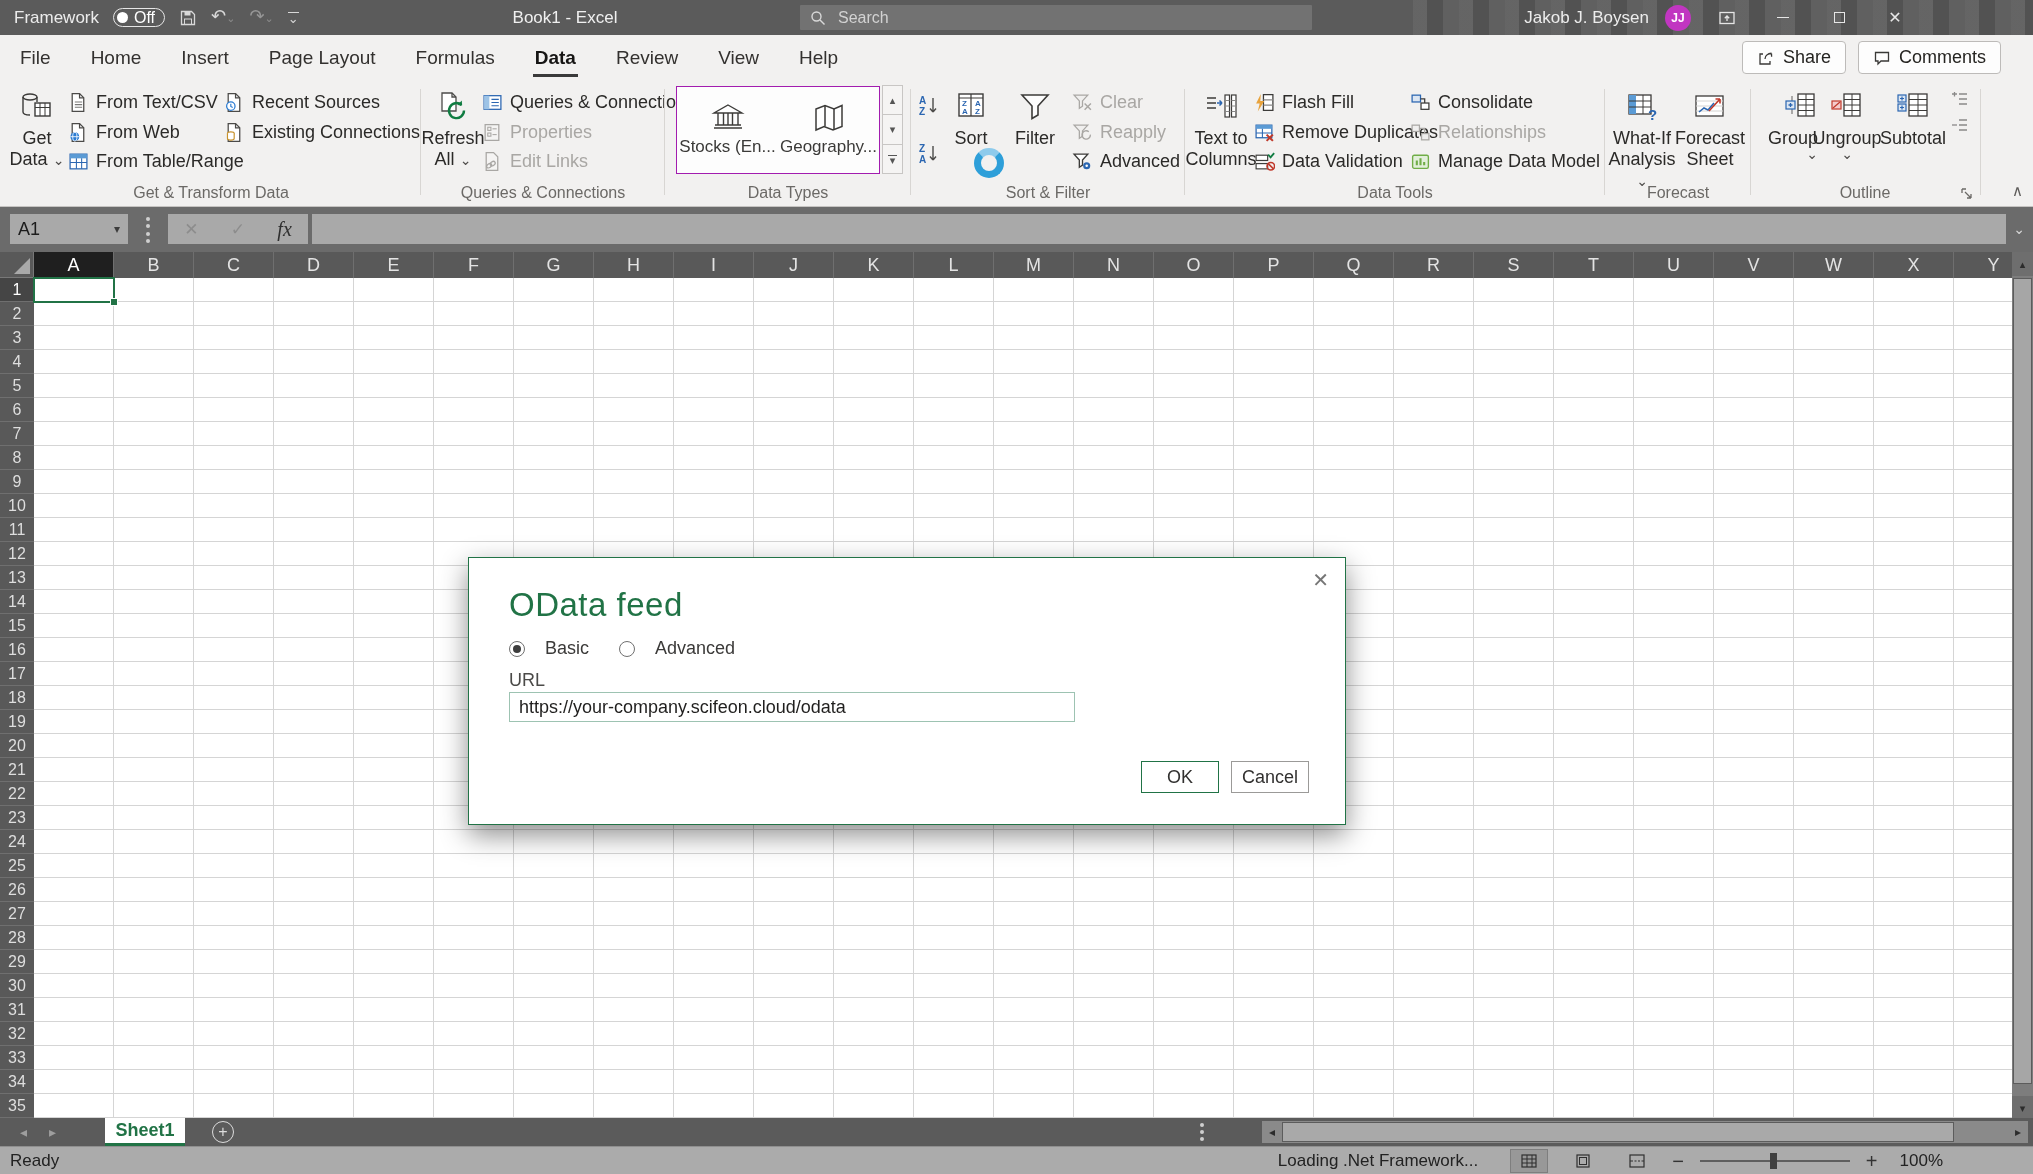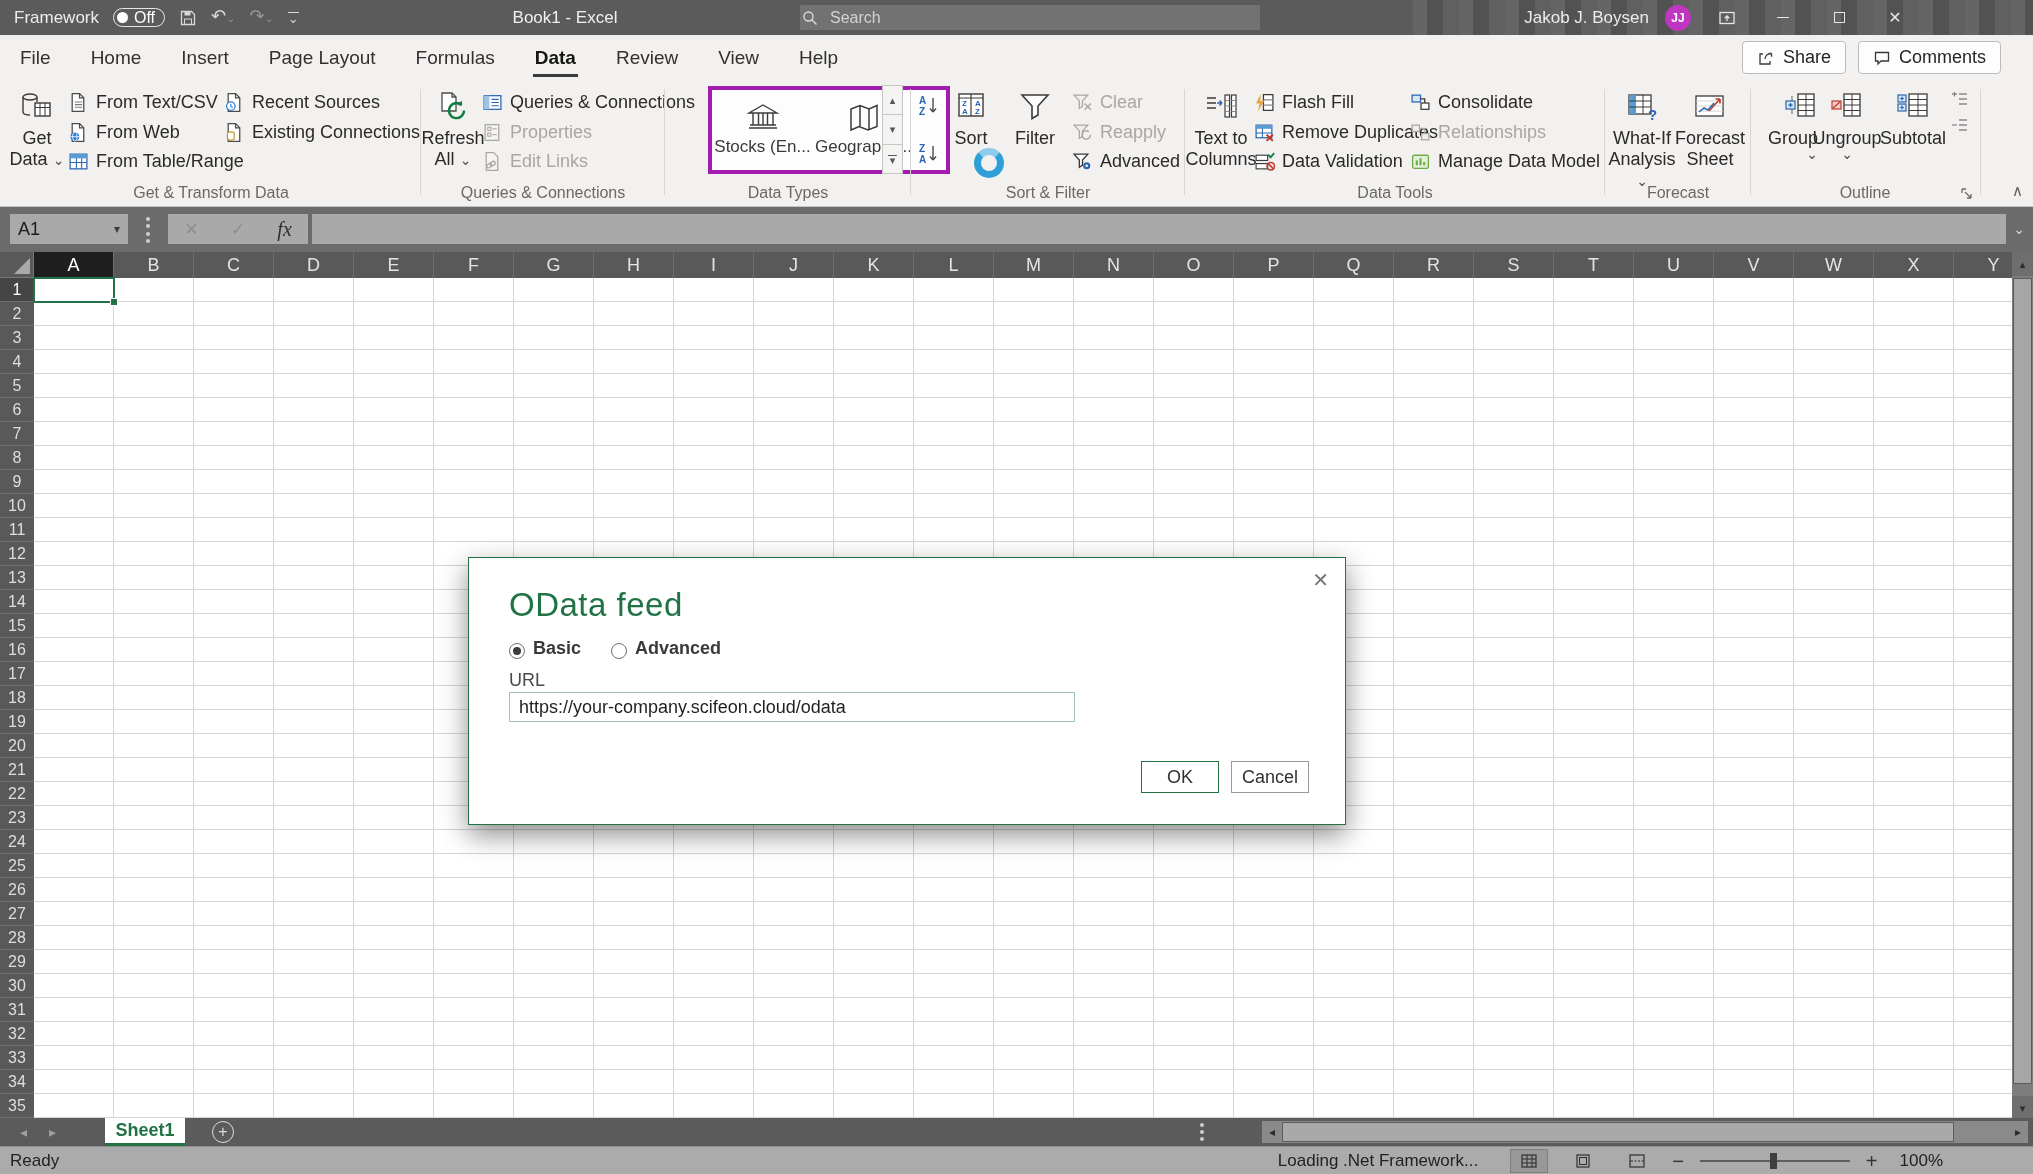--- a/index.html
+++ b/index.html
@@ -11,21 +11,21 @@
   .titlebar{position:absolute;left:0;top:0;width:2033px;height:35px;background:#5b5b5b;color:#ececec;font-size:17px;}
   .tb-pattern{position:absolute;right:0;top:0;height:35px;width:620px;
       background:repeating-linear-gradient(90deg,rgba(255,255,255,.06) 0 14px,rgba(0,0,0,.10) 14px 30px,rgba(255,255,255,.03) 30px 46px);}
   .tb-left{position:absolute;left:14px;top:0;height:35px;display:flex;align-items:center;gap:14px;}
   .pill{display:flex;align-items:center;gap:6px;border:1px solid #e6e6e6;border-radius:10px;height:19px;padding:0 9px 0 3px;font-size:16px;color:#fff;}
   .pill .dot{width:11px;height:11px;border-radius:50%;background:#fff;}
   .tbicon{color:#d8d8d8;font-size:18px;line-height:35px;}
   .tbicon.dim{color:#969696;}
   .qat-sep{color:#8b8b8b;font-size:11px;}
   .tb-title{position:absolute;left:470px;top:0;width:190px;height:35px;display:flex;align-items:center;justify-content:center;color:#f0f0f0;font-size:17px;}
-  .searchbox{position:absolute;left:800px;top:5px;width:460px;height:25px;background:#727272;border-radius:1px;display:flex;align-items:center;padding:0 2px;gap:10px;}
+  .searchbox{position:absolute;left:800px;top:5px;width:512px;height:25px;background:#727272;border-radius:1px;display:flex;align-items:center;padding:0 10px;gap:10px;}
   .searchbox input{background:transparent;border:none;outline:none;color:#e3e3e3;font-size:16px;width:100%;font-family:inherit;}
   .searchbox input::placeholder{color:#d2d2d2;}
   .tb-right{position:absolute;right:118px;top:0;height:35px;display:flex;align-items:center;gap:16px;}
   .avatar{width:26px;height:26px;border-radius:50%;background:#c136c1;color:#fff;font-size:12px;display:flex;align-items:center;justify-content:center;font-weight:bold;}
   .capbtn{width:40px;height:35px;display:flex;align-items:center;justify-content:center;color:#e6e6e6;font-size:16px;}
   .maxglyph{width:11px;height:11px;border:1.4px solid #e6e6e6;display:block;}
   .minglyph{width:12px;height:1.6px;background:#e6e6e6;display:block;}
 
   
   .tabrow{position:absolute;left:0;top:35px;width:2033px;height:46px;background:#f2f1f0;}
@@ -43,21 +43,21 @@
   .gsep{position:absolute;top:8px;height:106px;width:1px;background:#d8d6d3;}
   .bigbtn{position:absolute;top:5px;display:flex;flex-direction:column;align-items:center;font-size:18px;line-height:21px;color:#2b2a28;text-align:center;}
   .bigbtn .bi{height:42px;display:flex;align-items:center;justify-content:center;}
   .scol{position:absolute;display:flex;flex-direction:column;}
   .sbtn{height:29.5px;display:flex;align-items:center;gap:7px;font-size:18px;color:#2b2a28;white-space:nowrap;}
   .sbtn.dis{color:#a9a7a4;}
   .chev{font-size:14px;color:#4f4d4b;line-height:10px;}
   .ic{display:block;flex:none;}
 
   
-  .gallery{position:absolute;left:8px;top:5px;width:242px;height:88px;background:#fdfdfd;border:4px solid #a21caf;display:flex;margin-left:32px;}
+  .gallery{position:absolute;left:8px;top:5px;width:204px;height:88px;background:#fdfdfd;border:1px solid #a21caf;display:flex;}
   .gitem{width:101px;display:flex;flex-direction:column;align-items:center;justify-content:center;gap:4px;font-size:17px;color:#3b3a38;}
   .garrows{position:absolute;left:214px;top:5px;width:21px;height:88px;display:flex;flex-direction:column;}
   .garrows div{flex:1;border:1px solid #c8c6c4;background:#f5f4f3;display:flex;align-items:center;justify-content:center;font-size:11px;color:#555;margin-top:-1px;}
 
   
   .fbar{position:absolute;left:0;top:207px;width:2033px;height:45px;background:#6b6b6b;display:flex;align-items:center;}
   .namebox{position:absolute;left:10px;top:7px;width:118px;height:30px;background:#a9a9a9;display:flex;align-items:center;padding:0 8px;font-size:18px;color:#1c1c1c;}
   .namebox .dd{margin-left:auto;font-size:12px;color:#3c3c3c;}
   .fdots{position:absolute;left:146px;top:10px;width:6px;height:26px;display:flex;flex-direction:column;justify-content:space-between;}
   .fdots i{width:4px;height:4px;border-radius:50%;background:#cfcfcf;display:block;}
@@ -85,21 +85,21 @@
   .vsb .up,.vsb .dn{position:absolute;left:0;width:21px;height:24px;background:#6e6e6e;color:#2c2c2c;font-size:11px;display:flex;align-items:center;justify-content:center;}
   .vsb .dn{bottom:0;}
   .vsb .thumb{position:absolute;left:1px;top:26px;width:19px;height:806px;background:#a6a6a6;border:1px solid #5c5c5c;}
 
   
   .dialog{position:absolute;left:468px;top:557px;width:878px;height:268px;background:#fff;border:1px solid #217346;
           box-shadow:0 10px 26px rgba(0,0,0,.45);z-index:50;font-size:18px;color:#3b3a39;}
   .dlg-close{position:absolute;right:16px;top:10px;font-size:20px;color:#767676;}
   .dlg-title{position:absolute;left:40px;top:28px;font-size:33px;font-weight:300;color:#217346;letter-spacing:.5px;}
   .radios{position:absolute;left:40px;top:80px;display:flex;gap:30px;align-items:center;}
-  .radio{display:flex;align-items:flex-end;gap:8px;font-weight:bold;}
+  .radio{display:flex;align-items:center;gap:20px;}
   .rdo{width:16px;height:16px;border-radius:50%;border:1px solid #707070;display:flex;align-items:center;justify-content:center;background:#fff;}
   .rdo.on i{width:8px;height:8px;border-radius:50%;background:#3d3d3d;display:block;}
   .urllabel{position:absolute;left:40px;top:112px;color:#4b4a48;}
   .urlinput{position:absolute;left:40px;top:134px;width:566px;height:30px;border:1px solid #9dc3b2;padding:0 9px;font-size:18px;color:#201f1e;font-family:inherit;outline:none;background:#fff;}
   .dlgbtn{position:absolute;top:203px;height:32px;width:78px;background:#fff;font-size:18px;color:#323130;display:flex;align-items:center;justify-content:center;}
   .dlgbtn.ok{left:672px;border:1.6px solid #217346;}
   .dlgbtn.cancel{left:762px;border:1px solid #9b9a98;}
 
   
   .sheetbar{position:absolute;left:0;top:1118px;width:2033px;height:28px;background:#5b5b5b;}

